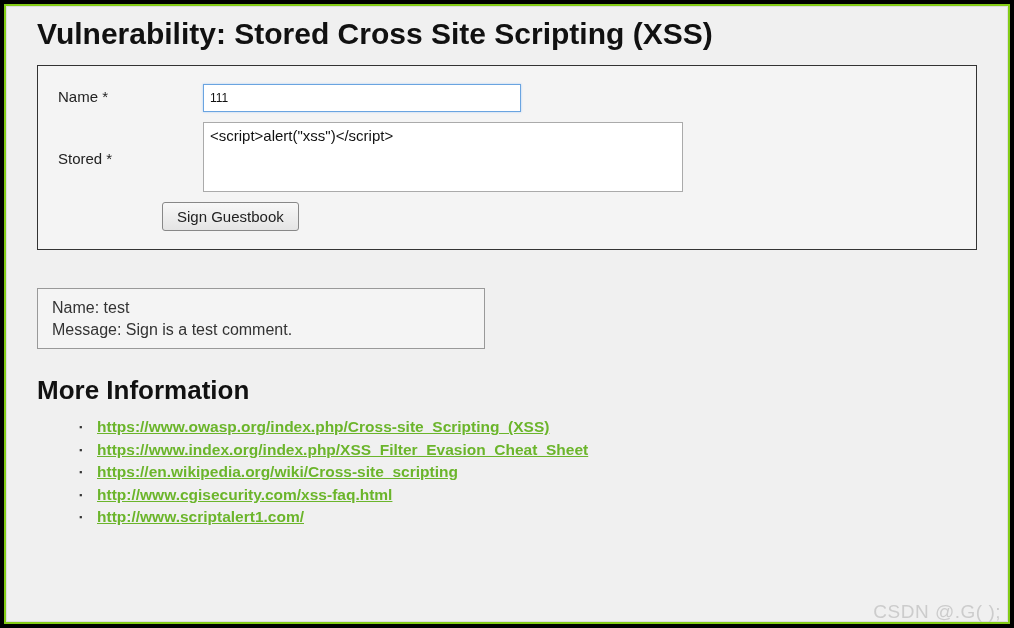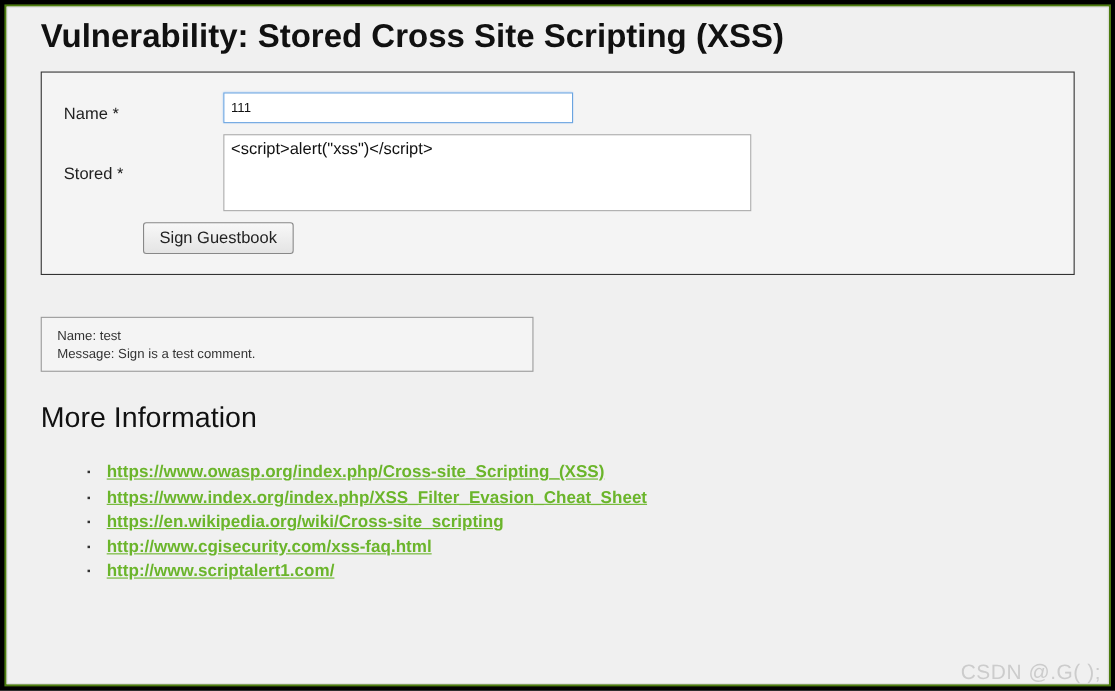--- a/index.html
+++ b/index.html
@@ -8,21 +8,21 @@
     body {
       margin: 0;
       padding: 0;
       font-family: Arial, Helvetica, sans-serif;
       background: #000;
       width: 1014px;
       height: 628px;
       overflow: hidden;
     }
     .outer-frame {
-      background: #4d7c0f;
+      background: #84cc16;
       width: 1006px;
       height: 620px;
       margin: 4px;
       display: flex;
       flex-direction: column;
     }
     .content-area {
       background: #f0f0f0;
       flex: 1;
       padding: 8px 30px 20px 30px;
@@ -36,21 +36,21 @@
       color: #111;
       margin: 2px 0 14px 0;
     }
     .form-box {
       border: 1px solid #333;
       background: #f4f4f4;
       padding: 18px 20px 18px 20px;
     }
     .form-row {
       display: flex;
-      align-items: flex-end;
+      align-items: flex-start;
       margin-bottom: 10px;
     }
     .form-row.top-align {
       align-items: flex-start;
     }
     .form-label {
       width: 145px;
       font-size: 15px;
       color: #222;
       padding-top: 4px;
@@ -74,48 +74,48 @@
       height: 70px;
       border: 1px solid #aaa;
       padding: 4px 6px;
       font-size: 15px;
       font-family: Arial, Helvetica, sans-serif;
       resize: none;
       overflow-y: scroll;
       color: #111;
     }
     .button-row {
-      margin-left: 72px;
+      margin-left: 104px;
       margin-top: 6px;
     }
     .sign-button {
       background: linear-gradient(to bottom, #f8f8f8, #e4e4e4);
       border: 1px solid #888;
       border-radius: 3px;
       padding: 5px 14px;
       font-size: 15px;
       font-family: Arial, Helvetica, sans-serif;
       color: #222;
       cursor: pointer;
     }
     .guestbook-entry {
       margin-top: 38px;
       border: 1px solid #999;
       background: #f4f4f4;
       width: 448px;
       padding: 8px 14px 8px 14px;
-      font-size: 12px;
+      font-size: 16px;
       color: #333;
       line-height: 1.35;
     }
     h2.more-info {
       font-size: 26px;
-      font-weight: normal;
+      font-weight: bold;
       color: #111;
-      margin: 26px 0 24px 0;
+      margin: 26px 0 10px 0;
     }
     ul.links {
       list-style: none;
       margin: 0;
       padding: 0 0 0 42px;
     }
     ul.links li {
       font-size: 15.5px;
       line-height: 1.45;
       color: #333;

